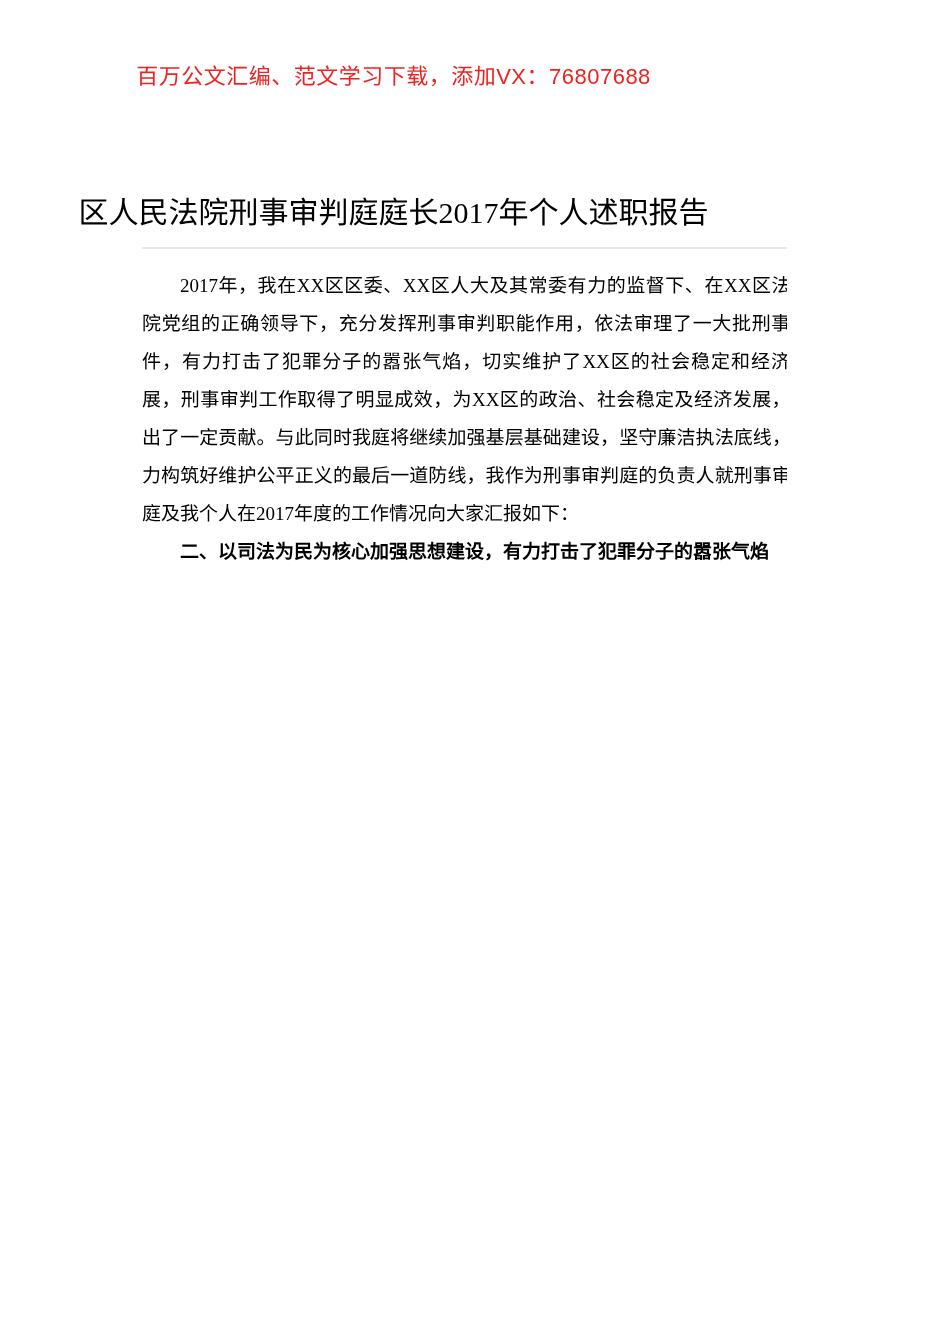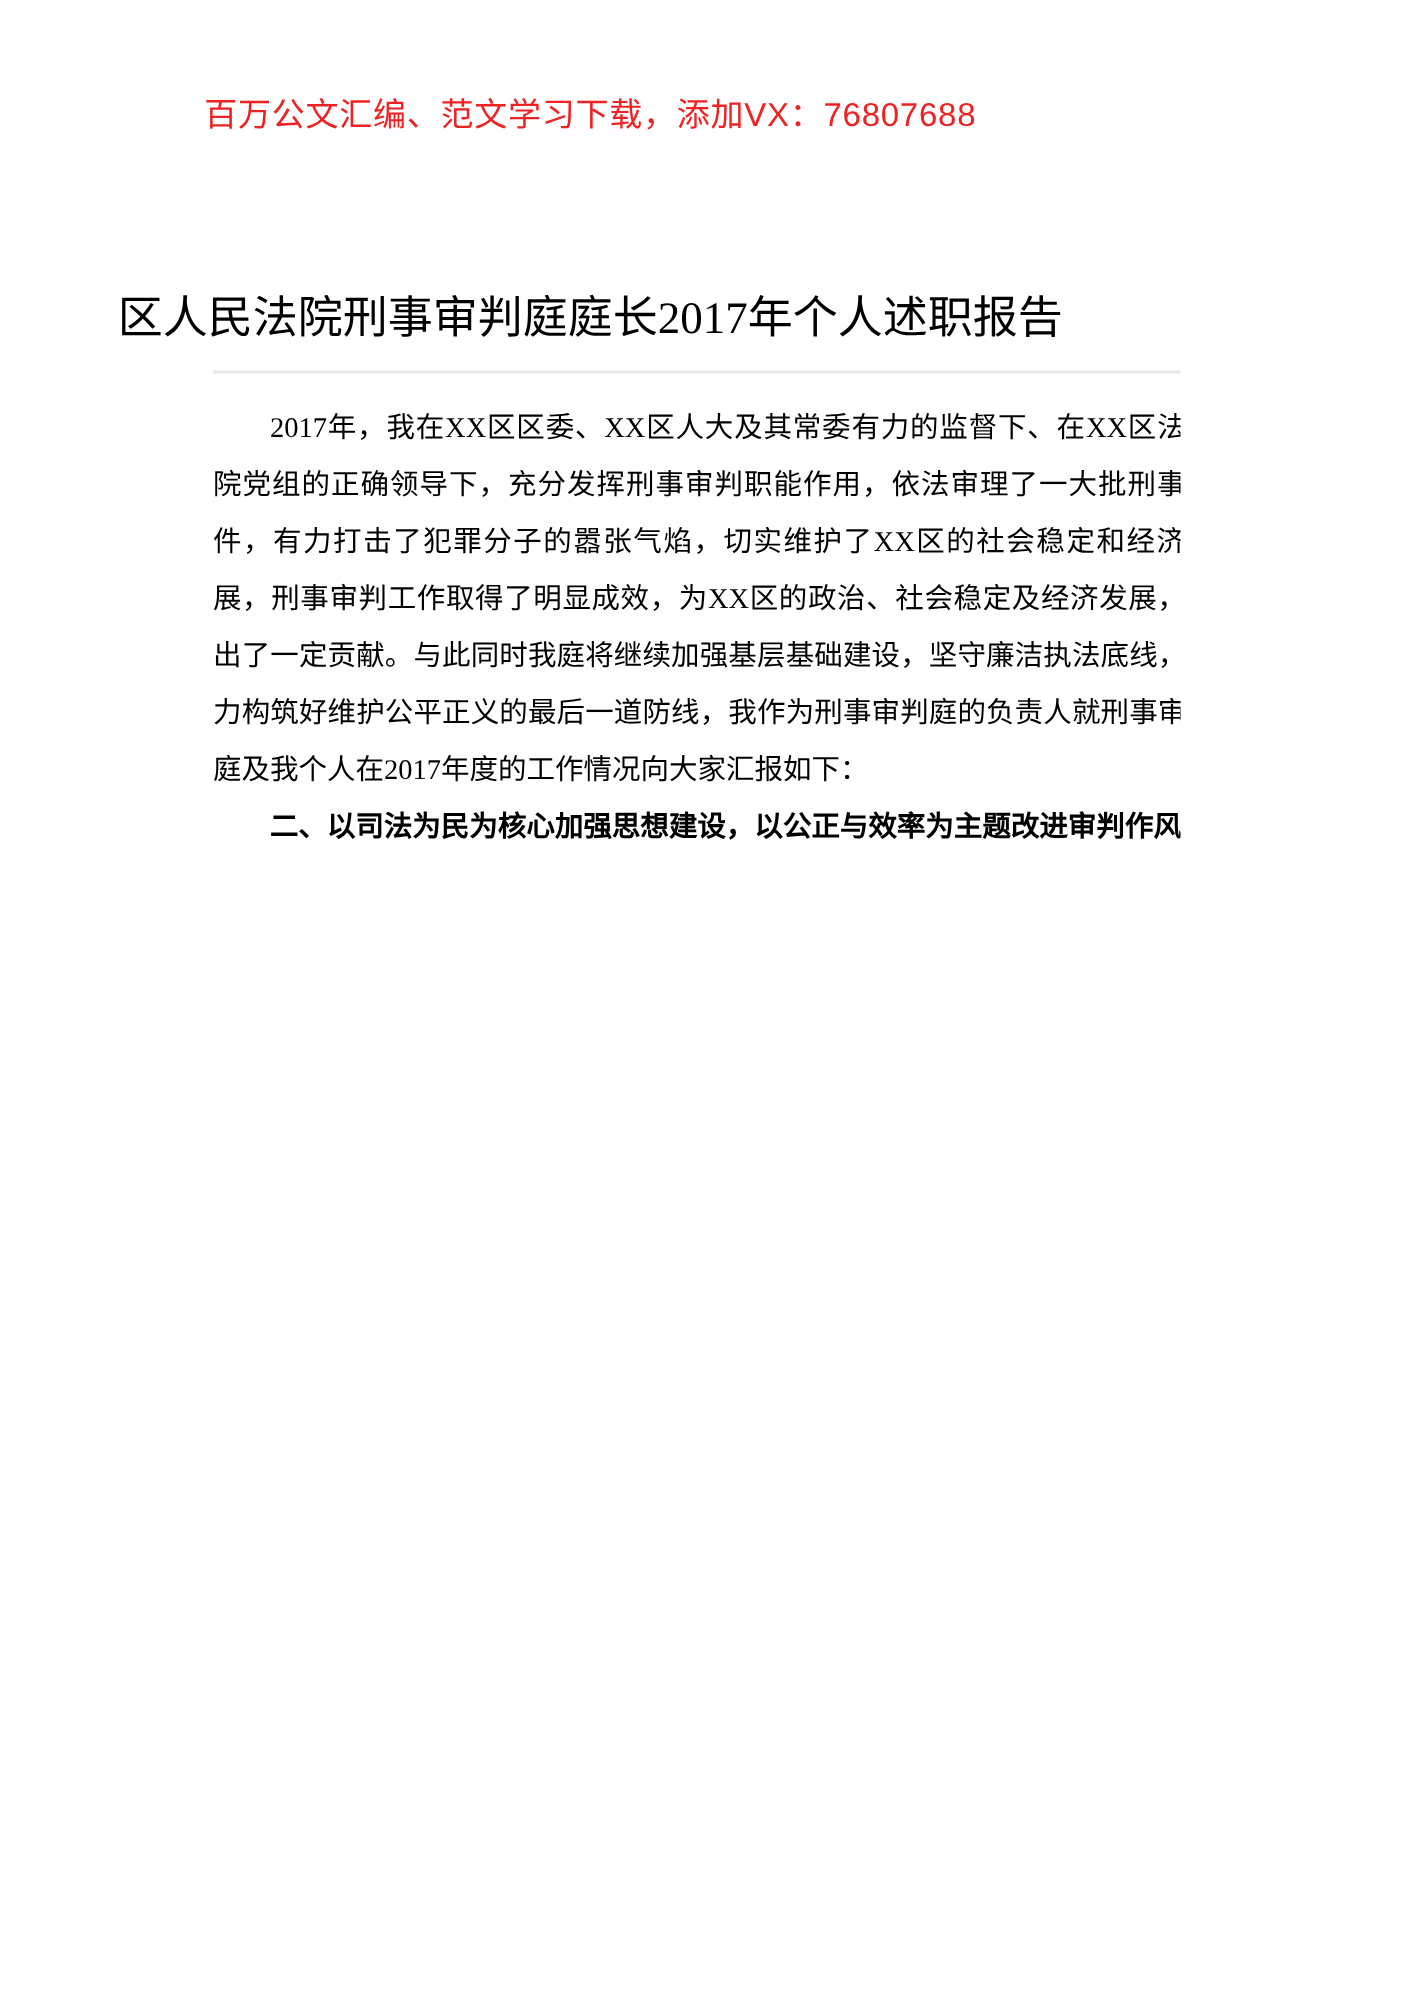--- a/index.html
+++ b/index.html
@@ -70,16 +70,16 @@
 
   <h1 class="doc-title">区人民法院刑事审判庭庭长2017年个人述职报告</h1>
 
   <div class="title-divider" style="background: rgb(232, 232, 232);"></div>
 
   <div class="content">
     <p>2017年，我在XX区区委、XX区人大及其常委有力的监督下、在XX区法院院党组的正确领导下，充分发挥刑事审判职能作用，依法审理了一大批刑事案件，有力打击了犯罪分子的嚣张气焰，切实维护了XX区的社会稳定和经济发展，刑事审判工作取得了明显成效，为XX区的政治、社会稳定及经济发展，作出了一定贡献。与此同时我庭将继续加强基层基础建设，坚守廉洁执法底线，全力构筑好维护公平正义的最后一道防线，我作为刑事审判庭的负责人就刑事审判庭及我个人在2017年度的工作情况向大家汇报如下：</p>
 
 
 
-    <h2 class="section-heading">二、以司法为民为核心加强思想建设，以公正与效率为主题改进审判作风</h2>
+    <h2 class="section-heading">二、以司法为民为核心加强思想建设，有力打击了犯罪分子的嚣张气焰</h2>
   </div>
 
 </div>
 
 </body></html>

